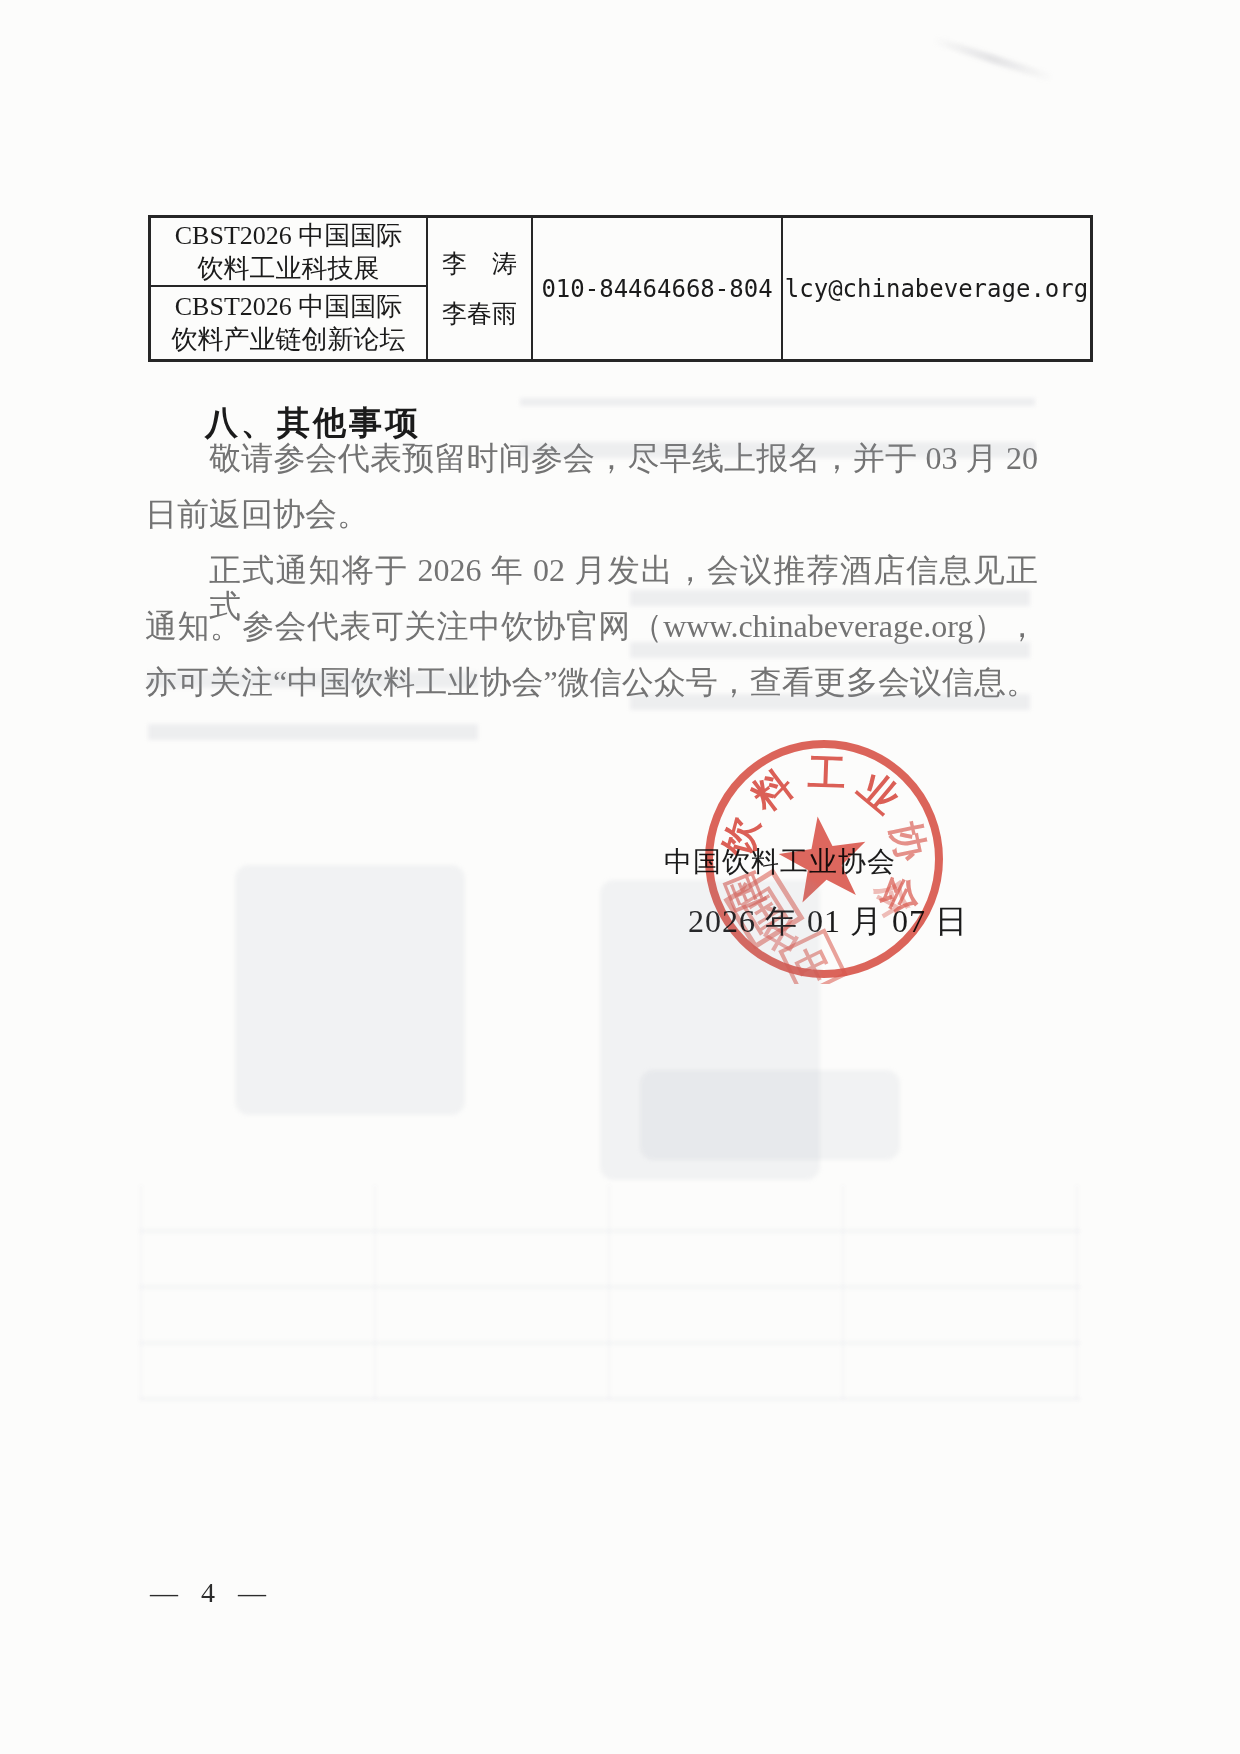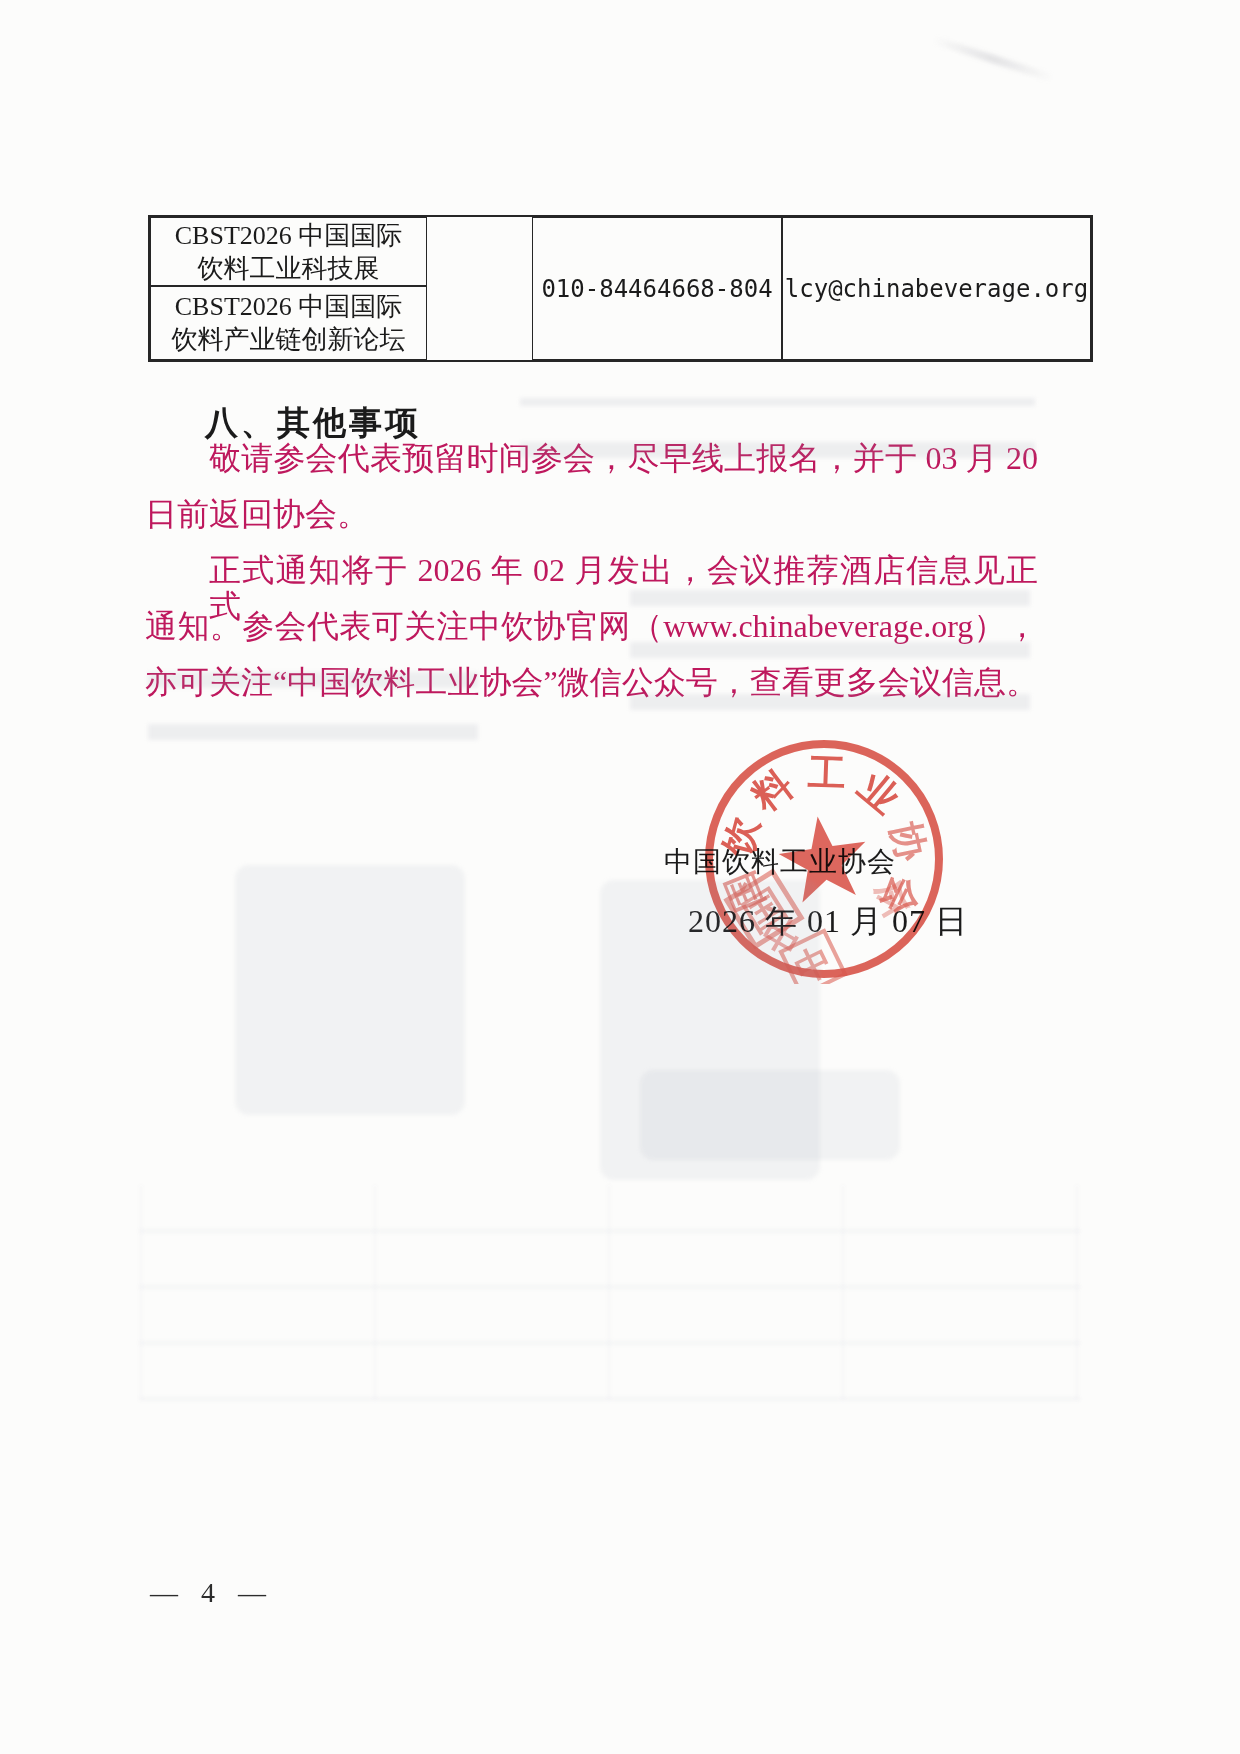--- a/index.html
+++ b/index.html
@@ -40,21 +40,21 @@
   
   .heading{
     position:absolute;left:205px;top:401px;
     font-family:"Liberation Sans","DejaVu Sans",sans-serif;
     font-weight:700;font-size:33px;letter-spacing:3px;
     white-space:nowrap;
   }
   .bline{
     position:absolute;left:145px;width:893px;
     font-size:32px;line-height:36px;
-    white-space:nowrap;color:#be185d;
+    white-space:nowrap;color:#737373;
   }
   .bline.j{white-space:normal;text-align:justify;text-align-last:justify;}
   .bline.ind{left:209px;width:829px;}
   .l1{top:440px;}
   .l2{top:496px;}
   .l3{top:552px;}
   .l4{top:608px;}
   .l5{top:664px;}
 
   
@@ -100,20 +100,24 @@
 
   <div class="tbl">
     <div class="cell c-ev1">
       <div class="ln">CBST2026 中国国际</div>
       <div class="ln">饮料工业科技展</div>
     </div>
     <div class="cell c-ev2">
       <div class="ln">CBST2026 中国国际</div>
       <div class="ln">饮料产业链创新论坛</div>
     </div>
+    <div class="cell c-name">
+      <div class="pln">李　涛</div>
+      <div class="pln">李春雨</div>
+    </div>
     <div class="cell c-phone mono">
       <div class="pln">010-84464668-804</div>
     </div>
     <div class="cell c-email mono">
       <div class="pln">lcy@chinabeverage.org</div>
     </div>
   </div>
 
   <div class="heading">八、其他事项</div>
 

